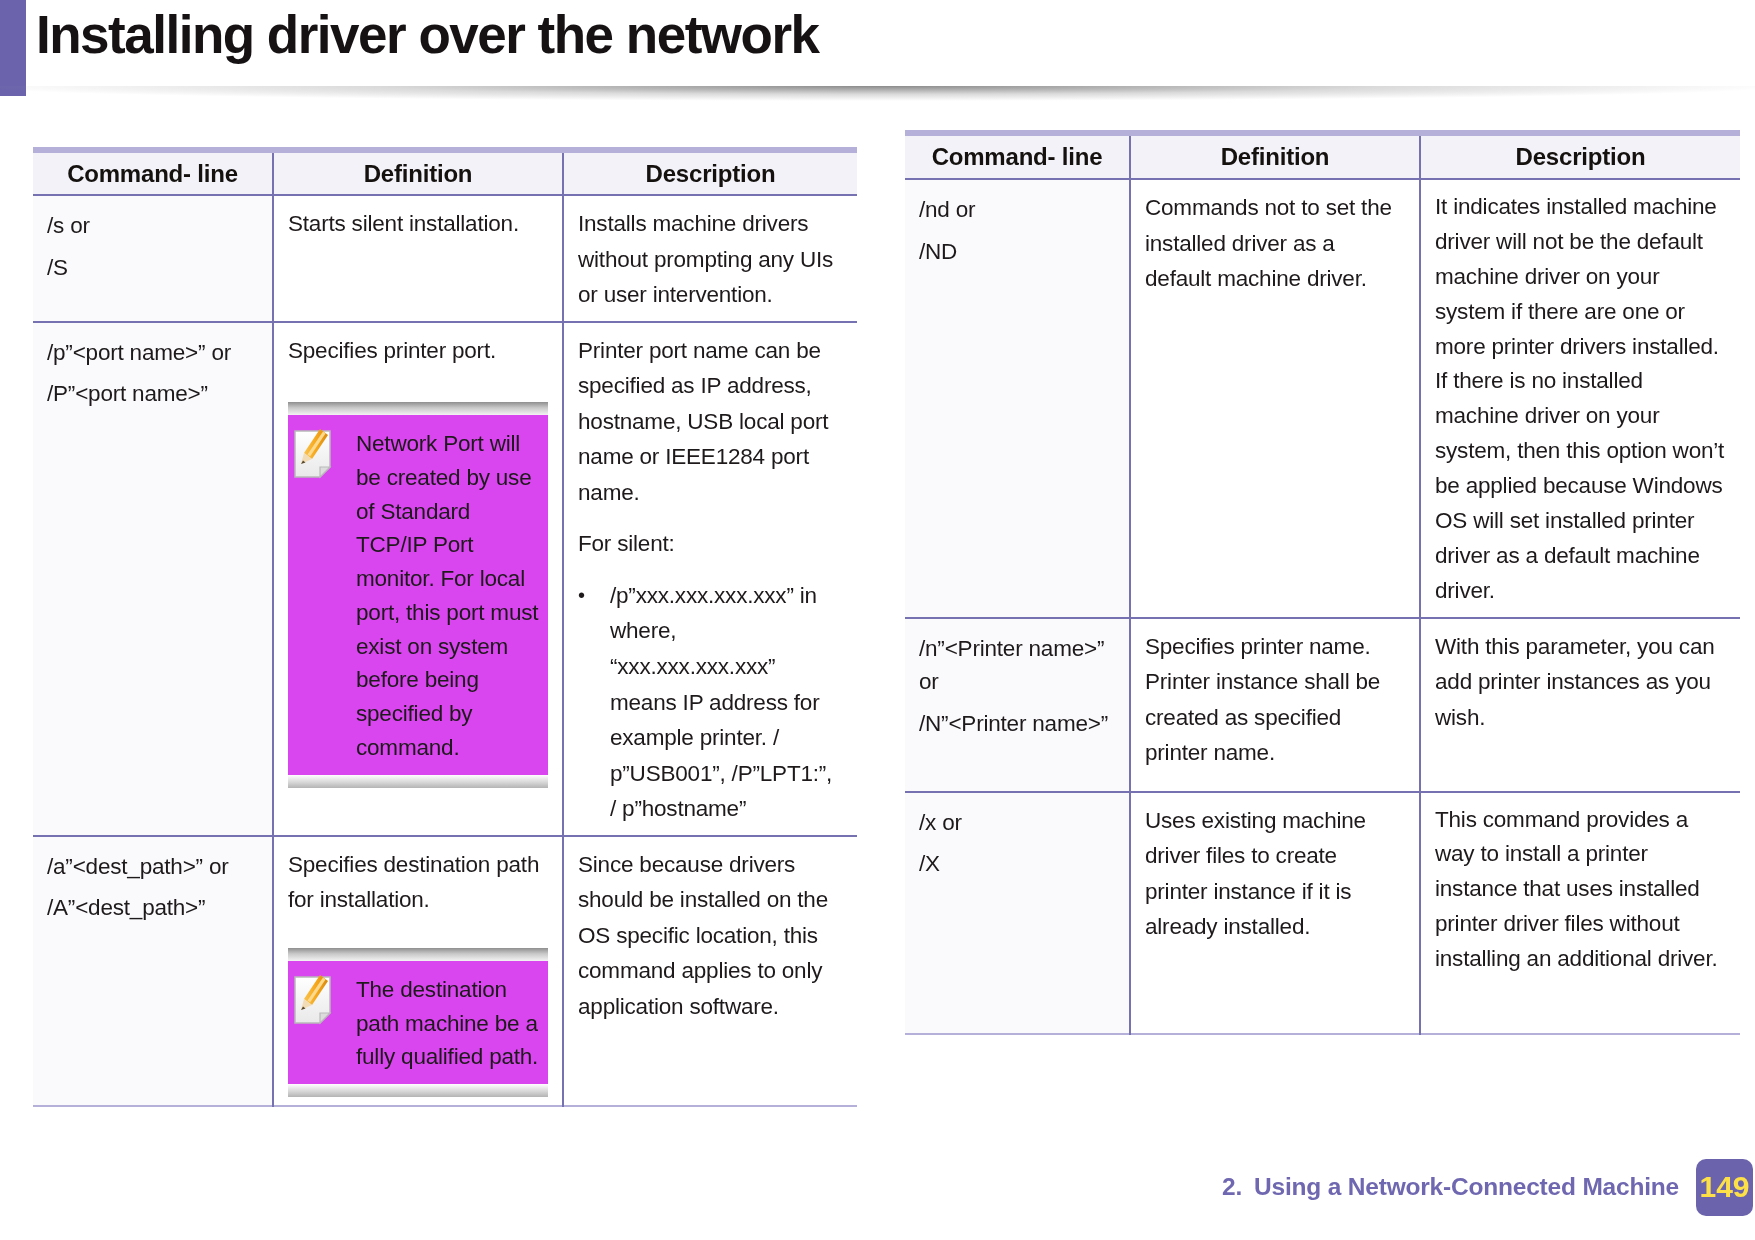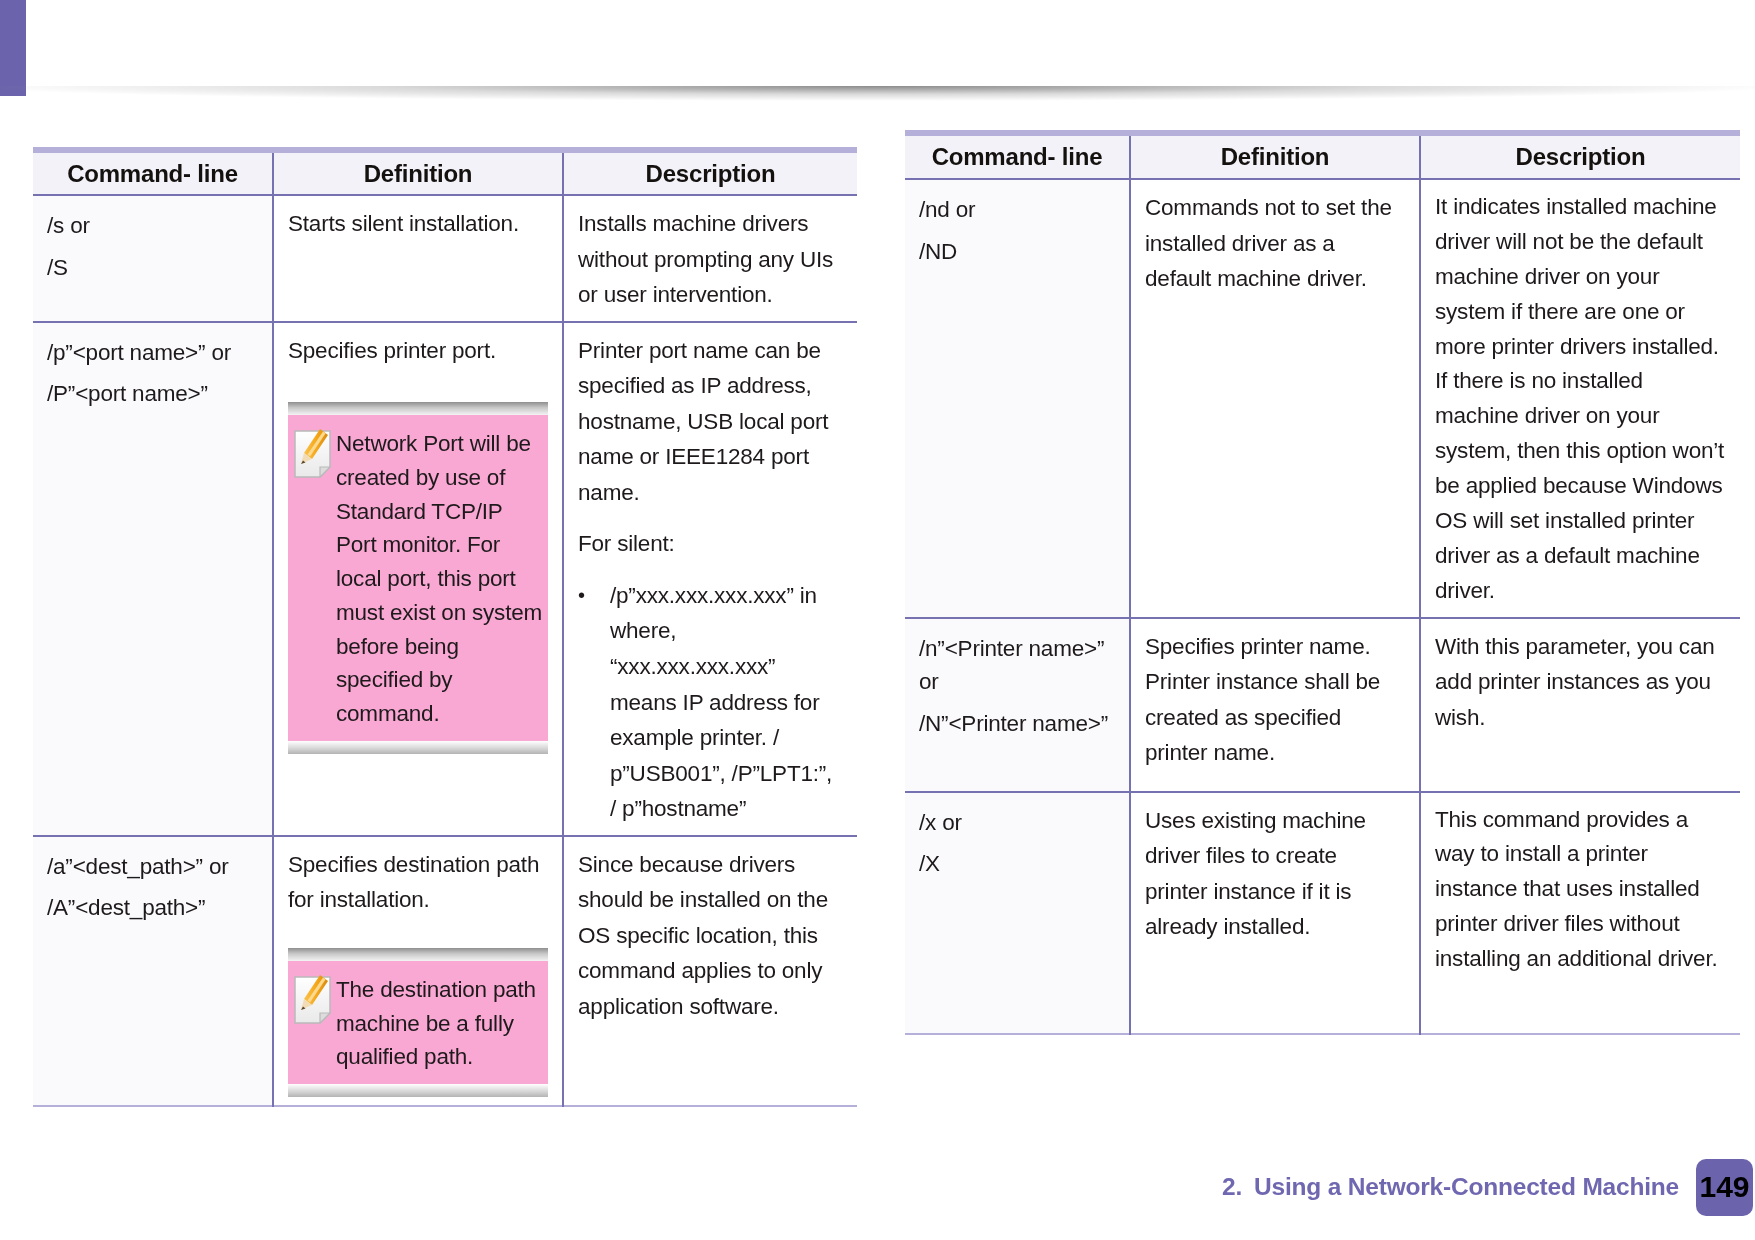--- a/index.html
+++ b/index.html
@@ -46,36 +46,36 @@
   .cmd-line{white-space:nowrap;line-height:1.4;margin-bottom:10px;}
   .cell-para{margin-bottom:16px;}
   .cell-para:last-child{margin-bottom:0;}
   .bullet{display:flex;margin-top:16px;}
   .bullet .dot{width:32px;flex:0 0 32px;font-size:20px;line-height:1.72;}
   .bullet .bullet-text{flex:1;}
   
   .note{margin-top:34px;width:100%;}
   .note-bar-top{height:13px;background:linear-gradient(to bottom,#8f8f8f 0%,#c9c9c9 45%,#f3f3f3 100%);}
   .note-bar-bottom{height:13px;background:linear-gradient(to bottom,#ffffff 0%,#d8d8d8 55%,#b4b4b4 100%);}
-  .note-body{display:flex;gap:0;padding:12px 2px 10px 2px;background:#f9a8d4;}
+  .note-body{display:flex;gap:20px;padding:12px 2px 10px 2px;background:#d946ef;}
   .note-icon{flex:0 0 46px;}
   .note-icon svg{width:46px;height:54px;display:block;}
   .note-text{flex:1;line-height:1.5;}
   
   .footer{
     position:absolute;left:0;top:1156px;width:100%;height:62px;
     display:flex;justify-content:flex-end;align-items:center;
   }
   .footer-label{
     color:var(--footer-text);font-weight:700;font-size:24.5px;letter-spacing:-0.2px;
     display:flex;gap:12px;
   }
   .footer-badge{
     width:57px;height:57px;margin-left:17px;margin-right:2px;border-radius:10px;
-    background:var(--accent);color:#000000;font-weight:700;font-size:30px;
+    background:var(--accent);color:#fde047;font-weight:700;font-size:30px;
     display:flex;align-items:center;justify-content:center;
   }
   .svg-defs{position:absolute;width:0;height:0;overflow:hidden;}
 </style>
 </head>
 <body>
 
 <svg class="svg-defs" aria-hidden="true">
   <defs>
     <linearGradient id="paper-grad" x1="0" y1="0" x2="0" y2="1">
@@ -86,20 +86,21 @@
       <stop offset="0" stop-color="#f9c24d"></stop>
         <stop offset="0.5" stop-color="#f6a81c"></stop>
         <stop offset="1" stop-color="#d98a0e"></stop>
     </linearGradient>
   </defs>
 </svg>
 
 <div class="page">
 
   <div class="accent-bar"></div>
+  <h1 class="page-title">Installing driver over the network</h1>
   <div class="title-shadow"></div>
 
   <table class="cmd-table left-table">
     <colgroup>
         <col style="width:240px">
         <col style="width:290px">
         <col style="width:294px">
       </colgroup>
     <thead>
       <tr style="height:45px">

